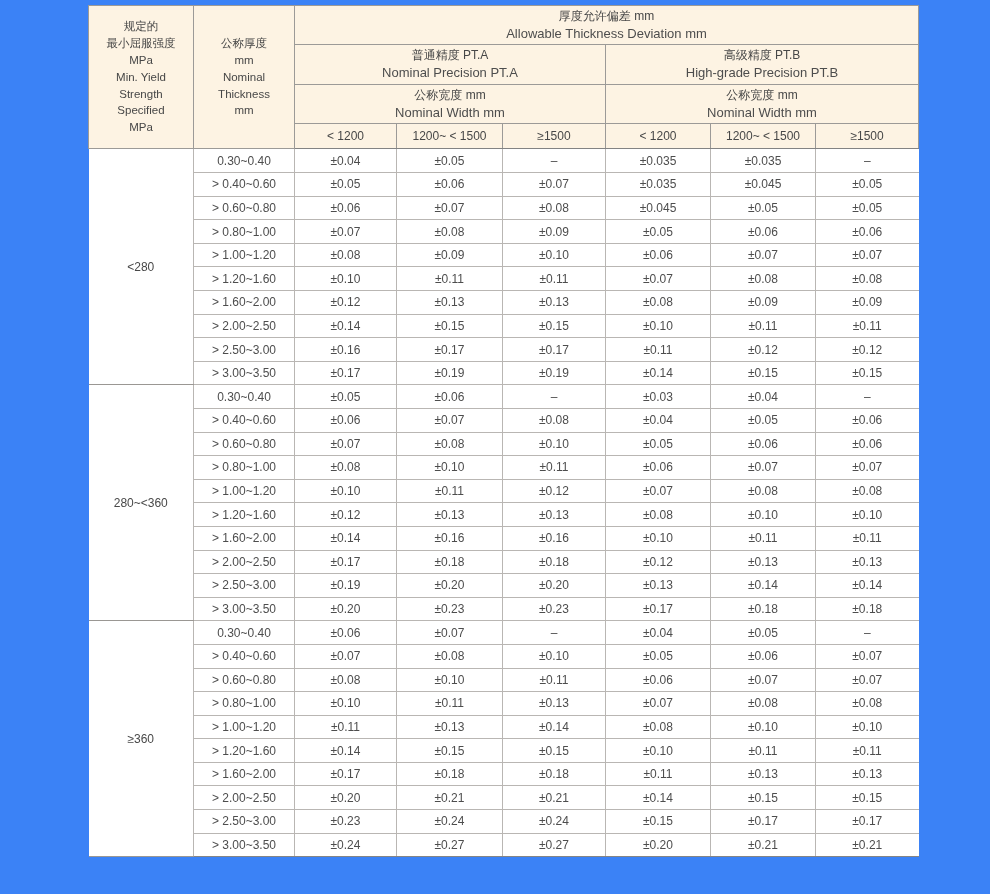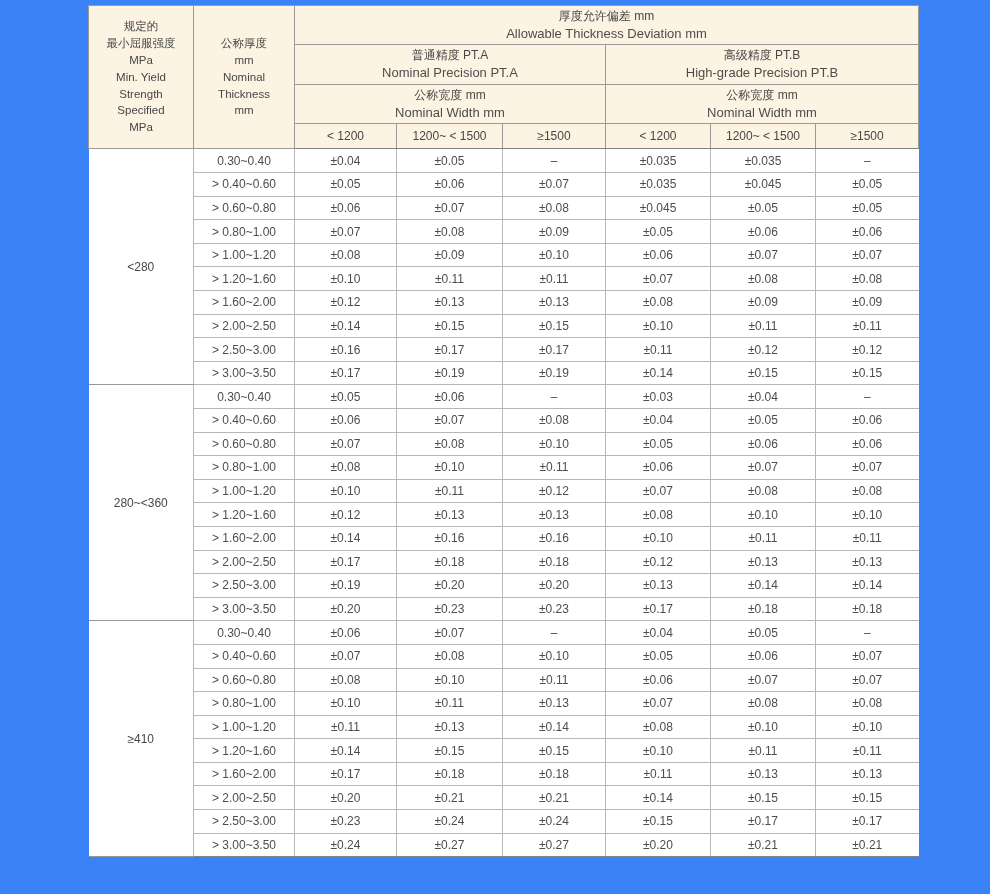--- a/index.html
+++ b/index.html
@@ -295,21 +295,21 @@
         <tr>
           <td class="thick">&gt; 3.00~3.50</td>
           <td class="val">±0.20</td>
           <td class="val">±0.23</td>
           <td class="val">±0.23</td>
           <td class="val">±0.17</td>
           <td class="val">±0.18</td>
           <td class="val">±0.18</td>
         </tr>
         <tr>
-          <td class="yield" rowspan="10">≥410</td>
+          <td class="yield" rowspan="10">≥360</td>
           <td class="thick">0.30~0.40</td>
           <td class="val">±0.06</td>
           <td class="val">±0.07</td>
           <td class="val">–</td>
           <td class="val">±0.04</td>
           <td class="val">±0.05</td>
           <td class="val">–</td>
         </tr>
         <tr>
           <td class="thick">&gt; 0.40~0.60</td>

